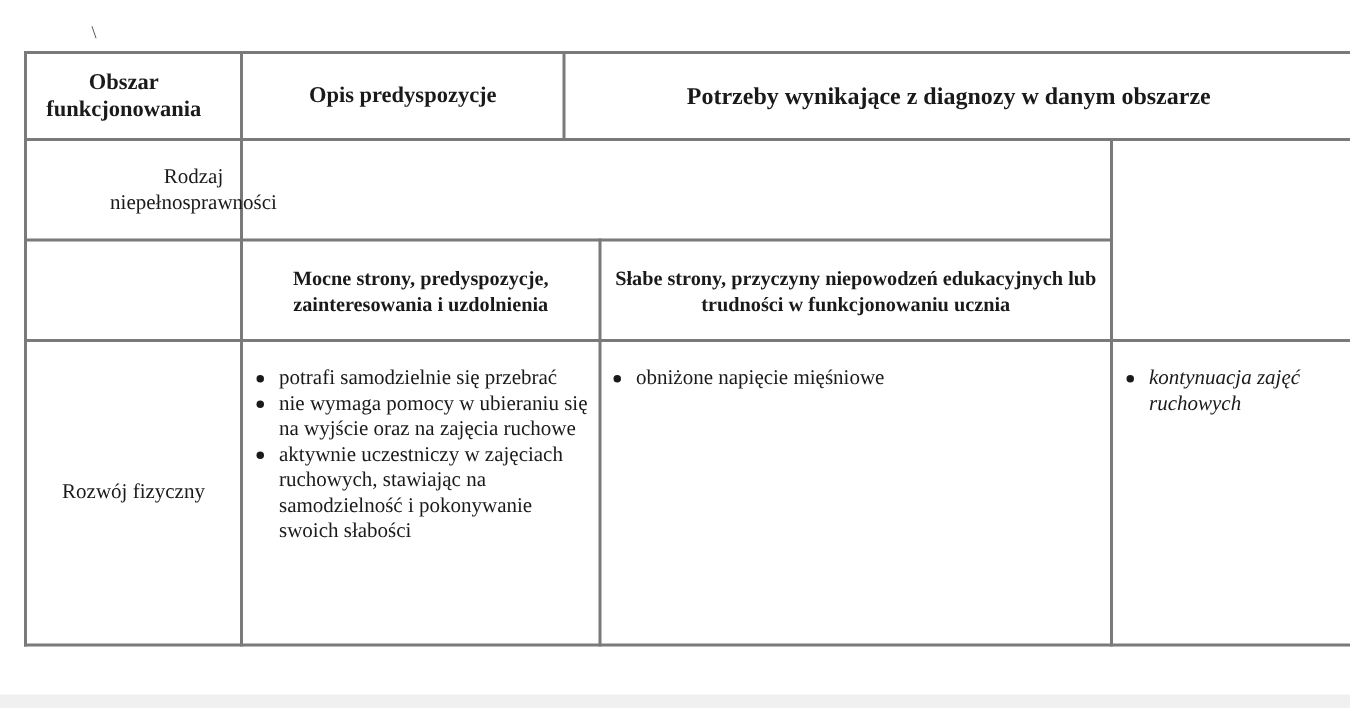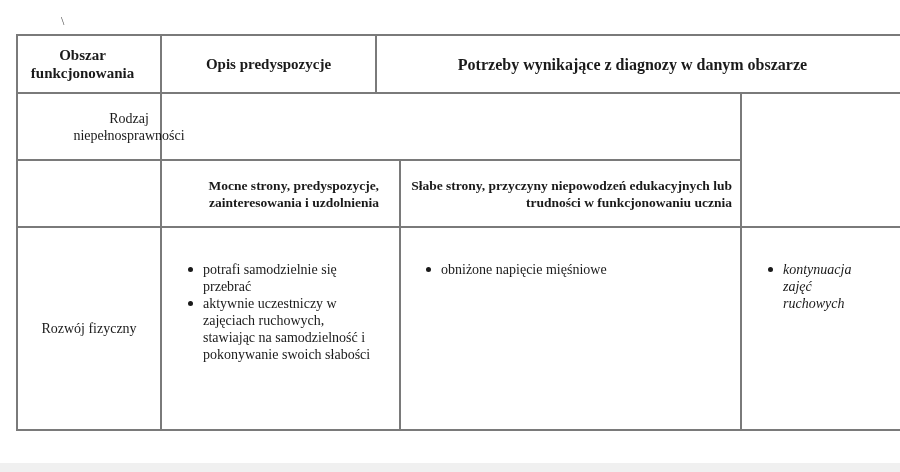--- a/index.html
+++ b/index.html
@@ -16,24 +16,24 @@
     .hline, .vline { position: absolute; background: #7a7a7a; }
     .hline { height: 2px; }
     .vline { width: 2px; }
     .cell {
       position: absolute; box-sizing: border-box;
       display: flex; align-items: center; justify-content: center;
       text-align: center;
     }
     .hdr { font-weight: bold; font-size: 15px; line-height: 18px; }
     .hdr-lg { font-weight: bold; font-size: 16px; line-height: 19px; }
-    .sub-hdr { font-weight: bold; font-size: 13.5px; line-height: 17px; text-align: right; }
+    .sub-hdr { font-weight: bold; font-size: 13.5px; line-height: 17px; }
     .plain { font-size: 14px; line-height: 17px; }
     ul.bullets {
-      margin: 17px; padding: 0; list-style: none;
+      margin: 0; padding: 0; list-style: none;
       font-size: 14px; line-height: 17px; text-align: left;
     }
     ul.bullets li { position: relative; padding-left: 18px; }
     ul.bullets li::before {
       content: ""; position: absolute; left: 3px; top: 6px;
       width: 5px; height: 5px; border-radius: 50%; background: #1a1a1a;
     }
     .list-cell {
       position: absolute; box-sizing: border-box;
     }
@@ -69,20 +69,21 @@
   <div class="cell plain" style="left:162px; top:94px; width:578px; height:65px;"></div>
 
   <div class="cell sub-hdr" style="left:162px; top:161px; width:237px; height:65px; padding:0 20px;">Mocne strony, predyspozycje, zainteresowania i uzdolnienia</div>
   <div class="cell sub-hdr" style="left:401px; top:161px; width:339px; height:65px; padding:0 8px;">Słabe strony, przyczyny niepowodzeń edukacyjnych lub trudności w funkcjonowaniu ucznia</div>
 
   <div class="cell plain" style="left:18px; top:228px; width:142px; height:201px;">Rozwój fizyczny</div>
 
   <div class="list-cell" style="left:168px; top:244px; width:226px;">
     <ul class="bullets">
       <li><span>potrafi samodzielnie się przebrać</span></li>
+      <li><span>nie wymaga pomocy w ubieraniu się na wyjście oraz na zajęcia ruchowe</span></li>
       <li><span>aktywnie uczestniczy w zajęciach ruchowych, stawiając na samodzielność i pokonywanie swoich słabości</span></li>
     </ul>
   </div>
 
   <div class="list-cell" style="left:406px; top:244px; width:320px;">
     <ul class="bullets">
       <li><span>obniżone napięcie mięśniowe</span></li>
     </ul>
   </div>
 

